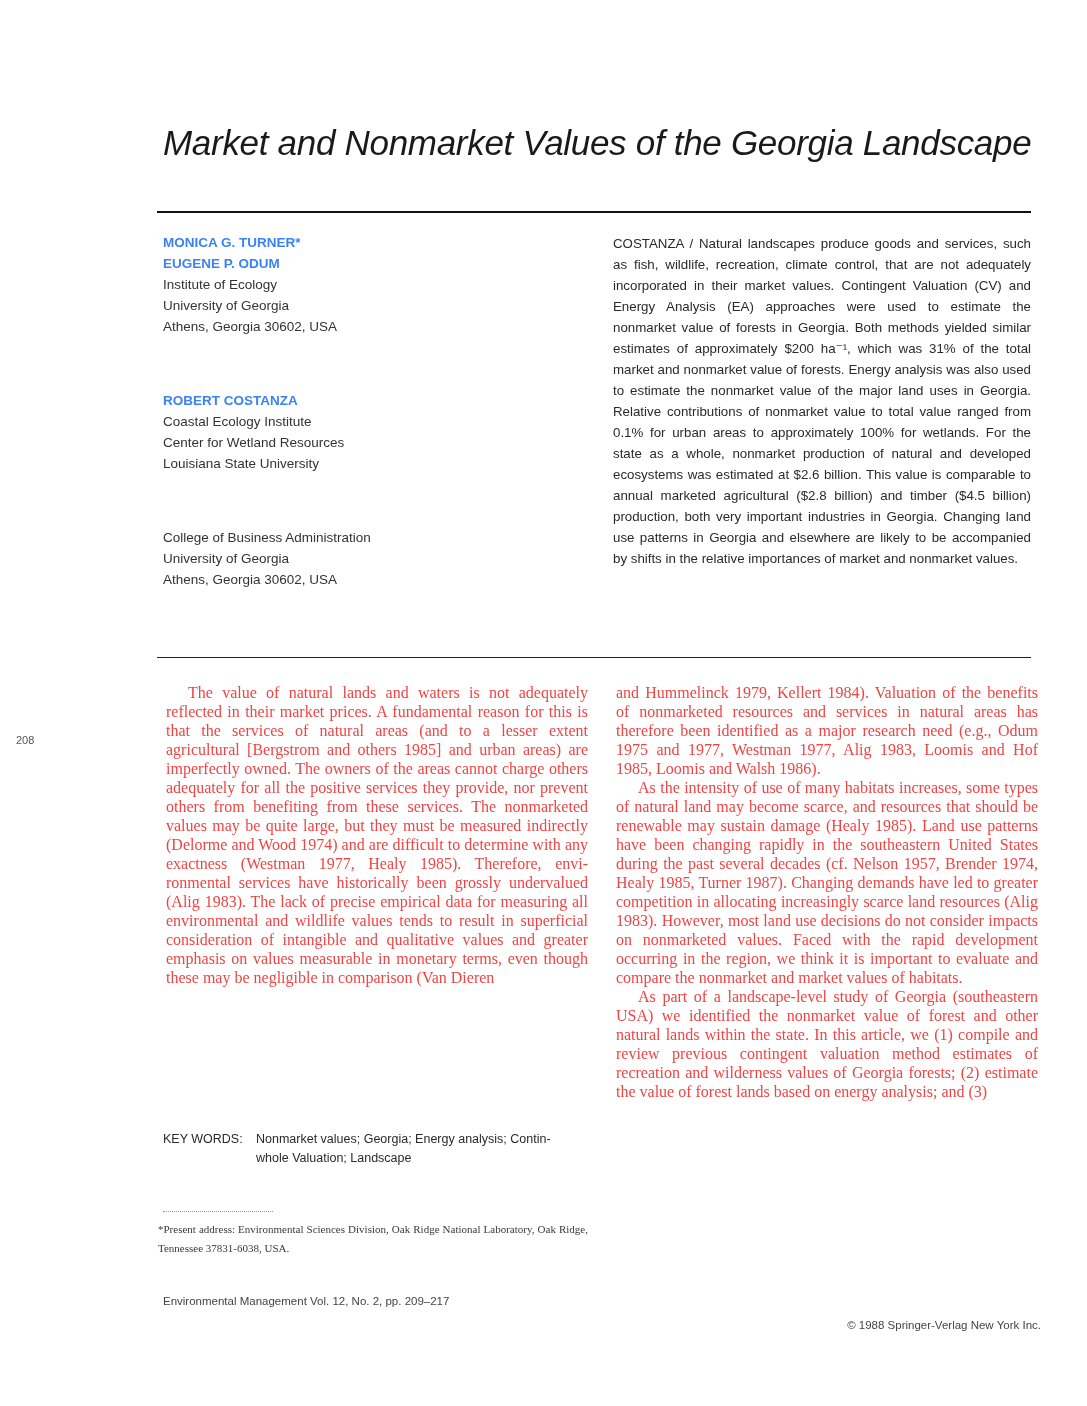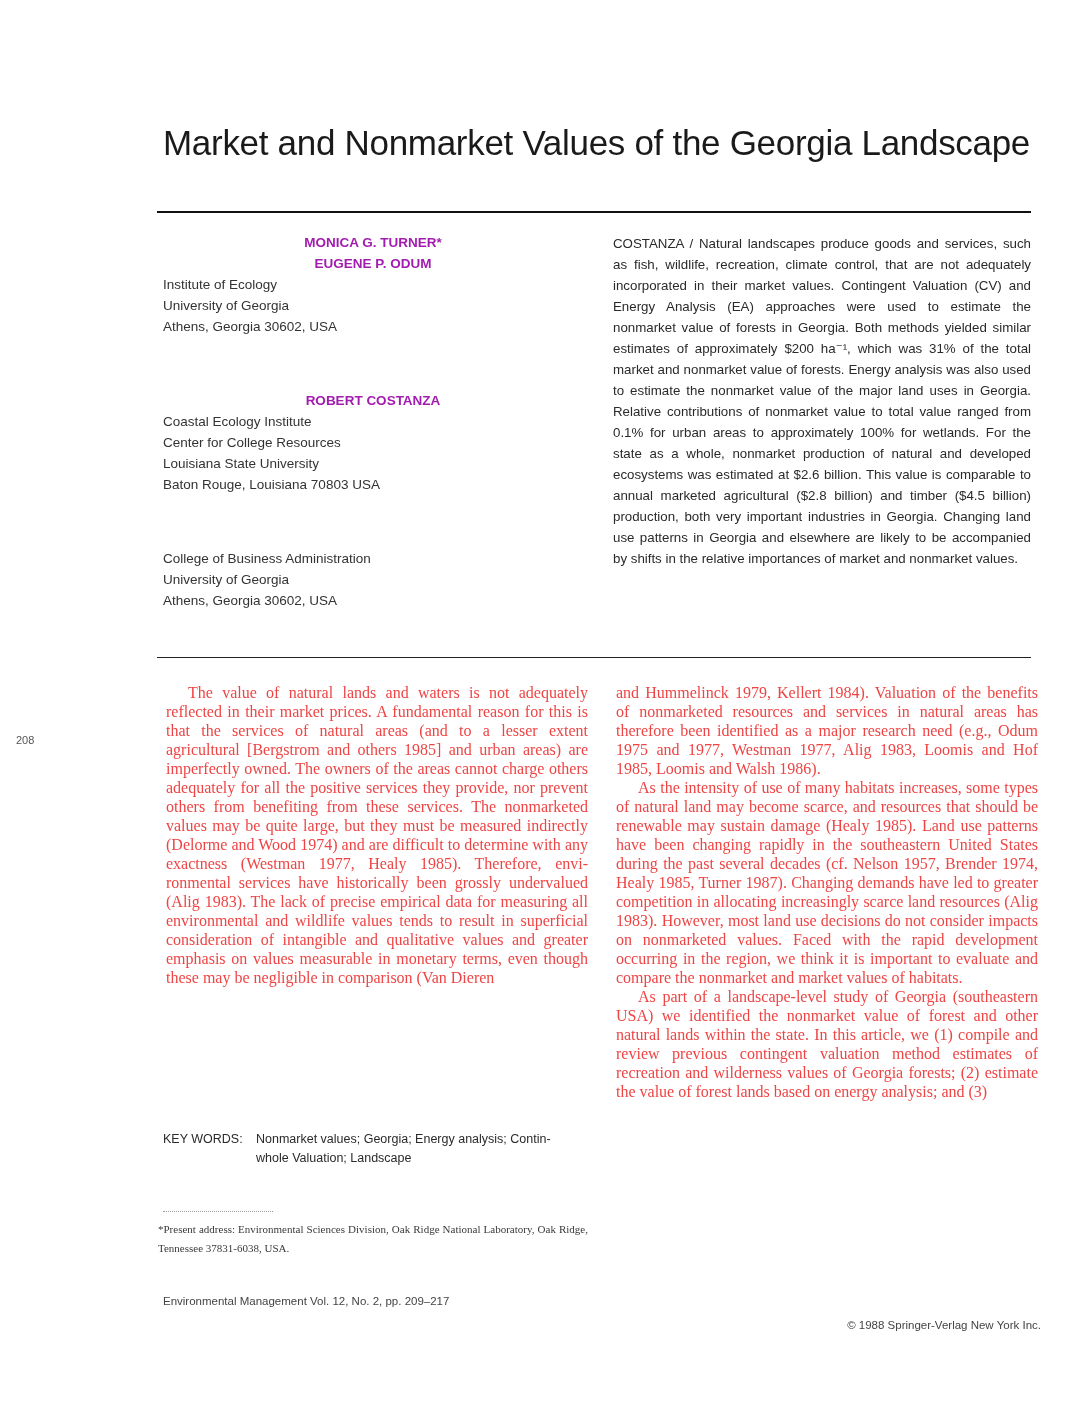--- a/index.html
+++ b/index.html
@@ -3,28 +3,28 @@
   <meta charset="utf-8">
   <style>
     html, body { margin: 0; padding: 0; background: #ffffff; }
     body { width: 1087px; height: 1406px; position: relative; overflow: hidden; color: #111; }
     .sans { font-family: "Liberation Sans", "DejaVu Sans", sans-serif; }
     .serif { font-family: "Liberation Serif", "DejaVu Serif", serif; }
 
     .title {
       position: absolute; left: 163px; top: 120px; width: 880px;
       font-size: 35px; line-height: 45px; font-weight: normal; color: #1a1a1a;
-      letter-spacing: -0.3px; margin: 0;
+      letter-spacing: -0.3px; margin: 0; font-style: italic;
     }
     .rule-top { position: absolute; left: 157px; top: 211px; width: 874px; height: 0; border-top: 2px solid #111; }
     .rule-mid { position: absolute; left: 157px; top: 657px; width: 874px; height: 0; border-top: 1.5px solid #222; }
 
     .authors { position: absolute; left: 163px; top: 232px; width: 420px; font-size: 13.5px; line-height: 21px; }
     .author-block { margin-bottom: 53px; }
-    .author-name { font-weight: bold; color: #a21caf; text-align: center; }
+    .author-name { font-weight: bold; color: #3b82f6; }
     .affil { color: #333; }
 
     .abstract {
       position: absolute; left: 613px; top: 233px; width: 418px;
       font-size: 13.3px; line-height: 21px; color: #2a2a2a; text-align: justify;
       hyphens: manual;
     }
 
     .col { position: absolute; width: 422px; font-size: 16px; line-height: 19px; text-align: justify; color: #ef4444; }
     .col-left { left: 166px; top: 683px; }
@@ -55,23 +55,22 @@
   <div class="author-block">
     <div class="author-name">MONICA G. TURNER*</div>
     <div class="author-name">EUGENE P. ODUM</div>
     <div class="affil">Institute of Ecology</div>
     <div class="affil">University of Georgia</div>
     <div class="affil">Athens, Georgia 30602, USA</div>
   </div>
   <div class="author-block">
     <div class="author-name">ROBERT COSTANZA</div>
     <div class="affil">Coastal Ecology Institute</div>
-    <div class="affil">Center for College Resources</div>
+    <div class="affil">Center for Wetland Resources</div>
     <div class="affil">Louisiana State University</div>
-    <div class="affil">Baton Rouge, Louisiana 70803  USA</div>
   </div>
   <div class="author-block">
     <div class="affil">College of Business Administration</div>
     <div class="affil">University of Georgia</div>
     <div class="affil">Athens, Georgia 30602, USA</div>
   </div>
 </div>
 
 <div class="abstract sans">
   <span>COSTANZA /</span>

